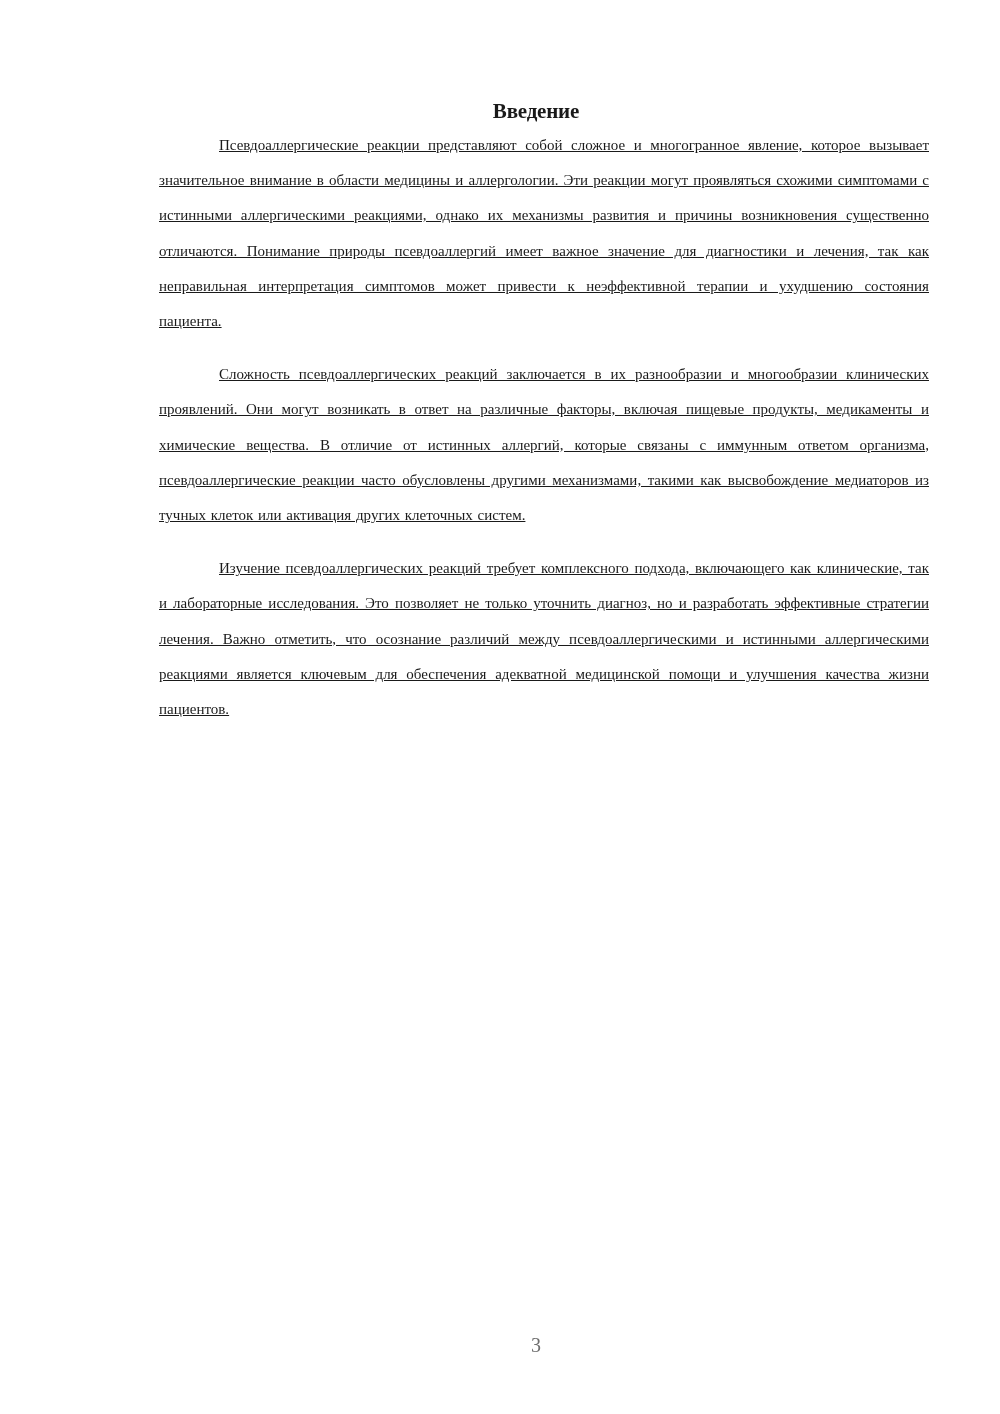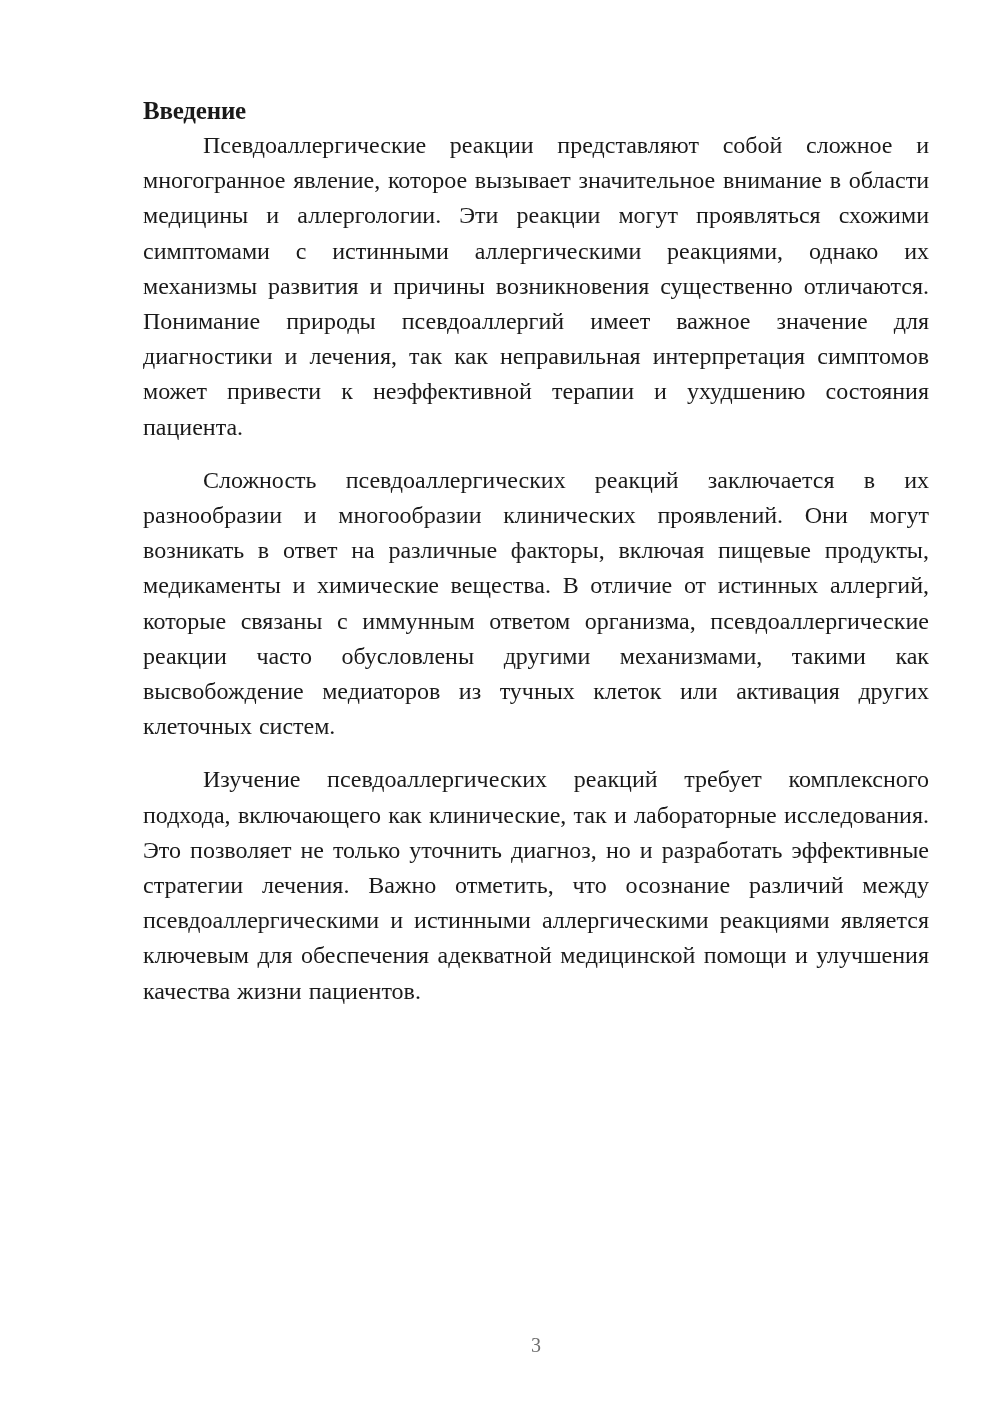--- a/index.html
+++ b/index.html
@@ -15,33 +15,35 @@
     font-family: "Liberation Serif", "DejaVu Serif", serif;
     color: #1a1a1a;
   }
   .page {
     position: absolute;
     left: 143px;
     top: 96px;
     width: 786px;
   }
   .heading {
+    text-align: center;
     font-weight: bold;
-    font-size: 25px;
+    font-size: 21px;
     line-height: 30px;
     margin: 0 0 2px 0;
     letter-spacing: -0.2px;
   }
   .para {
-    font-size: 24px;
+    font-size: 15px;
     line-height: 35.2px;
     text-align: justify;
     text-indent: 60px;
-    margin: 0 0 18px 0;
+    margin: 0 0 18px 16px;
     word-spacing: 1px;
+    text-decoration: underline;
   }
   .page-number {
     position: absolute;
     left: 0;
     width: 1072px;
     top: 1334px;
     text-align: center;
     font-family: "Liberation Serif", "DejaVu Serif", serif;
     font-size: 20px;
     color: #6e6e6e;

